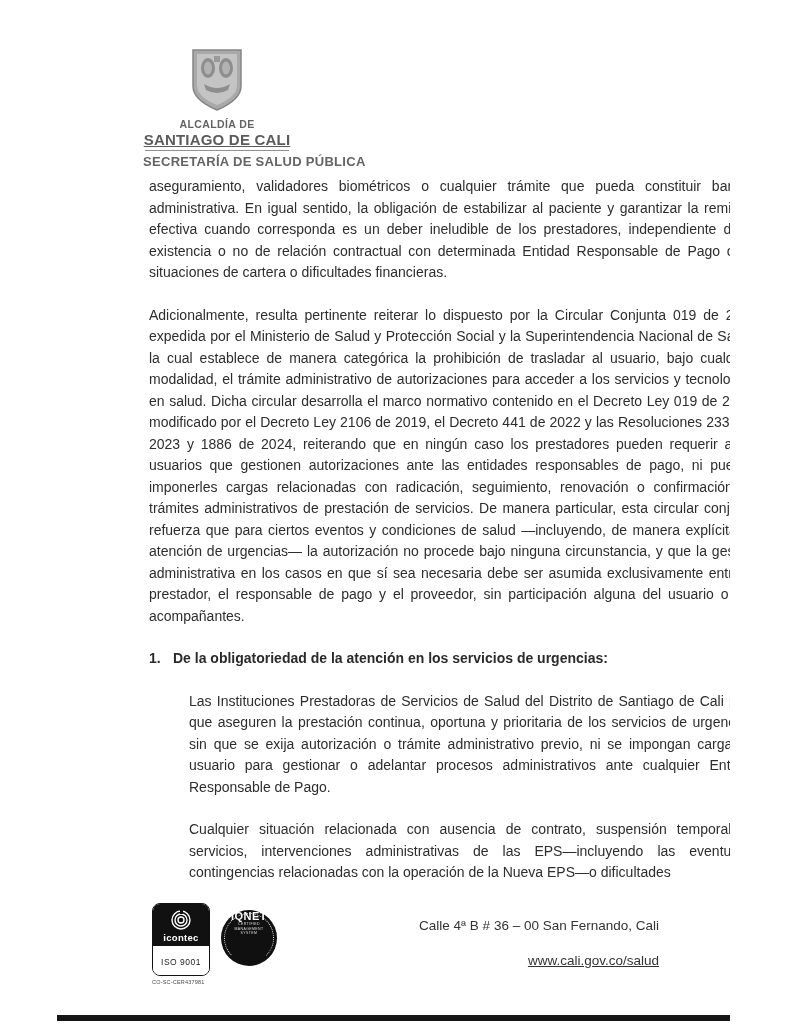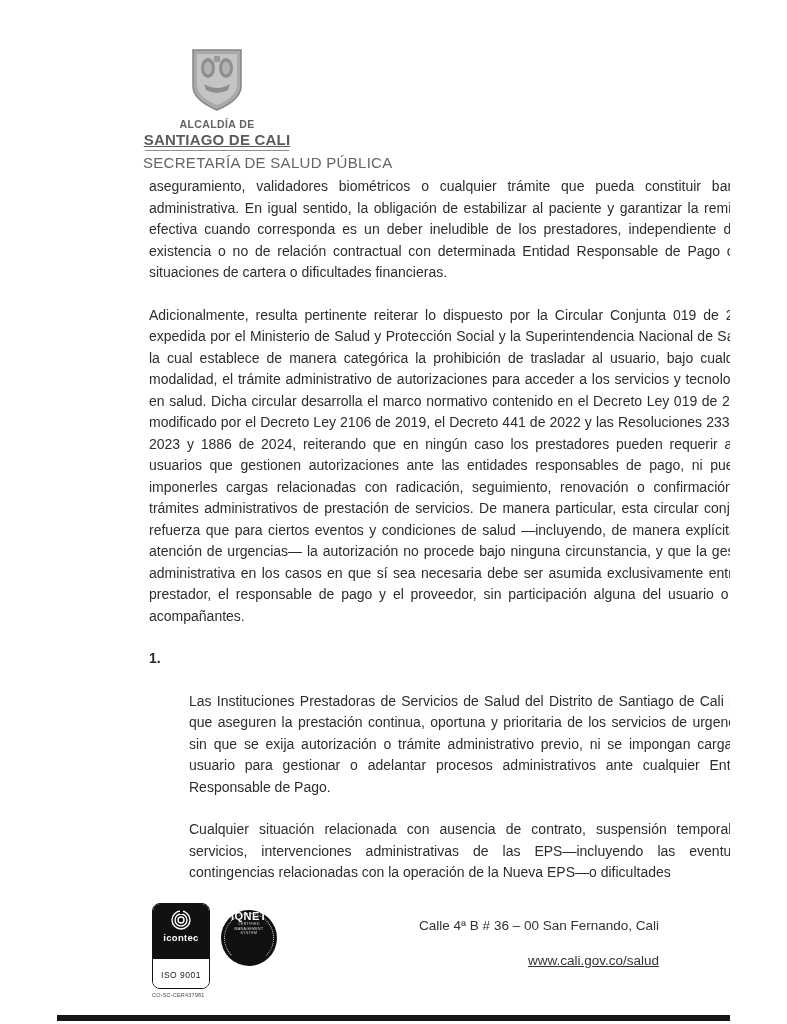--- a/index.html
+++ b/index.html
@@ -38,22 +38,22 @@
     color: #5b5b5b;
     margin-top: 1px;
     text-decoration: underline;
   }
   .lh-sep {
     border: none;
     border-top: 1.5px solid #8f8f8f;
     margin: 2px 2px 3px 2px;
   }
   .lh-line3 {
-    font-size: 15px;
-    font-weight: normal;
+    font-size: 13px;
+    font-weight: bold;
     letter-spacing: 0.3px;
     color: #646464;
     white-space: nowrap;
   }
 
   
   .content {
     position: absolute;
     left: 92px;
     top: 176px;
@@ -87,21 +87,21 @@
   .cert-block { width: 60px; }
   .icontec-badge {
     width: 58px;
     border-radius: 8px;
     overflow: hidden;
     border: 1.5px solid #111;
     background: #fff;
   }
   .icontec-top {
     background: #111;
-    padding: 5px 0 16px 0;
+    padding: 5px 0 3px 0;
     text-align: center;
   }
   .icontec-top svg { display: block; margin: 0 auto 1px auto; }
   .icontec-name {
     color: #fff;
     font-size: 9.5px;
     font-weight: bold;
     letter-spacing: 0.3px;
   }
   .icontec-bottom {
@@ -189,20 +189,21 @@
     <hr class="lh-sep">
     <div class="lh-line3">SECRETARÍA DE SALUD PÚBLICA</div>
   </div>
 
   <div class="content">
     <p class="para">aseguramiento, validadores biométricos o cualquier trámite que pueda constituir barrera administrativa. En igual sentido, la obligación de estabilizar al paciente y garantizar la remisión efectiva cuando corresponda es un deber ineludible de los prestadores, independiente de la existencia o no de relación contractual con determinada Entidad Responsable de Pago o de situaciones de cartera o dificultades financieras.</p>
     <p class="para">Adicionalmente, resulta pertinente reiterar lo dispuesto por la Circular Conjunta 019 de 2025 expedida por el Ministerio de Salud y Protección Social y la Superintendencia Nacional de Salud, la cual establece de manera categórica la prohibición de trasladar al usuario, bajo cualquier modalidad, el trámite administrativo de autorizaciones para acceder a los servicios y tecnologías en salud. Dicha circular desarrolla el marco normativo contenido en el Decreto Ley 019 de 2012, modificado por el Decreto Ley 2106 de 2019, el Decreto 441 de 2022 y las Resoluciones 2335 de 2023 y 1886 de 2024, reiterando que en ningún caso los prestadores pueden requerir a los usuarios que gestionen autorizaciones ante las entidades responsables de pago, ni pueden imponerles cargas relacionadas con radicación, seguimiento, renovación o confirmación de trámites administrativos de prestación de servicios. De manera particular, esta circular conjunta refuerza que para ciertos eventos y condiciones de salud —incluyendo, de manera explícita, la atención de urgencias— la autorización no procede bajo ninguna circunstancia, y que la gestión administrativa en los casos en que sí sea necesaria debe ser asumida exclusivamente entre el prestador, el responsable de pago y el proveedor, sin participación alguna del usuario o sus acompañantes.</p>
 
     <div class="section-heading">
       <span class="num">1.</span>
+      <span>De la obligatoriedad de la atención en los servicios de urgencias:</span>
     </div>
 
     <p class="para indent">Las Instituciones Prestadoras de Servicios de Salud del Distrito de Santiago de Cali para que aseguren la prestación continua, oportuna y prioritaria de los servicios de urgencias, sin que se exija autorización o trámite administrativo previo, ni se impongan cargas al usuario para gestionar o adelantar procesos administrativos ante cualquier Entidad Responsable de Pago.</p>
     <p class="para indent">Cualquier situación relacionada con ausencia de contrato, suspensión temporal de servicios, intervenciones administrativas de las EPS—incluyendo las eventuales contingencias relacionadas con la operación de la Nueva EPS—o dificultades</p>
   </div>
 
   <div class="footer">
 
     <div class="cert-block">
       <div class="icontec-badge">

